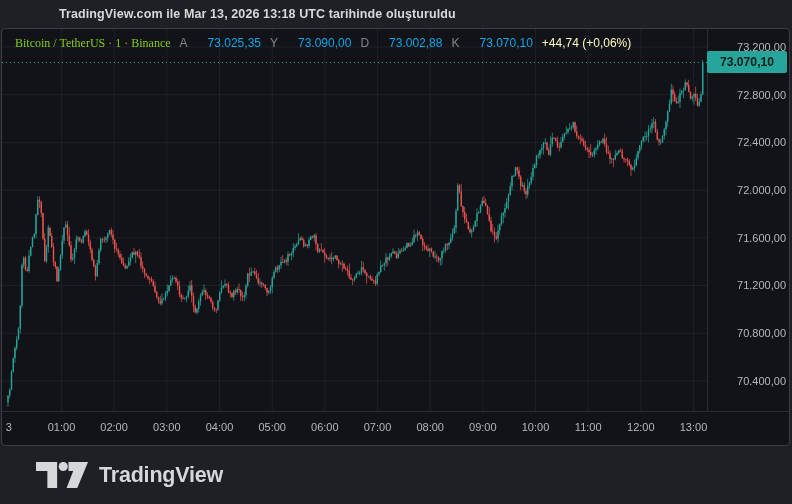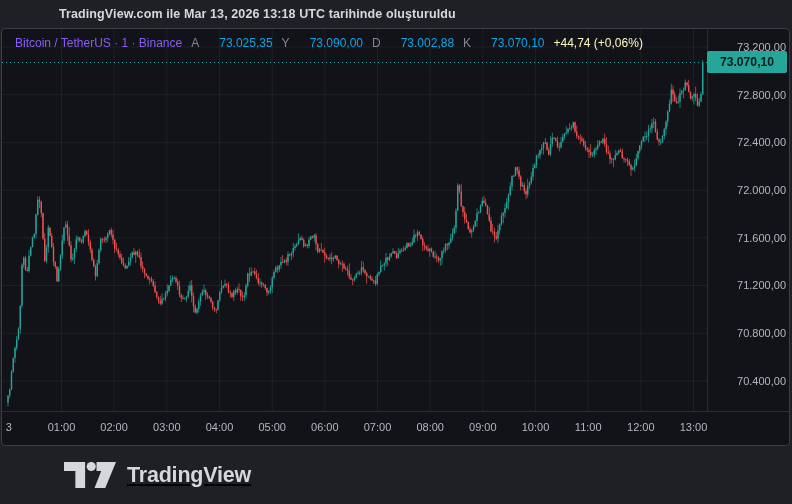--- a/index.html
+++ b/index.html
@@ -7,28 +7,28 @@
         font-family:"Liberation Sans",sans-serif;-webkit-font-smoothing:antialiased;}
   .attribution{position:absolute;left:0;top:0;width:792px;height:28px;background:#1e2025;
         display:flex;align-items:center;padding-left:13px;box-sizing:border-box;}
   .attribution span{color:#d7d8da;font-size:12.5px;font-weight:700;letter-spacing:.1px;margin-left:46px;}
   .widget{position:absolute;left:1px;top:28px;width:787px;height:416px;background:#121318;
         border:1px solid #3a3d45;border-radius:4px;}
   .widget svg{position:absolute;left:0;top:0;display:block;}
   svg text{font-family:"Liberation Sans",sans-serif;font-size:11px;fill:#b4b7bf;}
   .legend{position:absolute;left:13px;top:7px;display:flex;align-items:baseline;gap:9px;
         font-size:12px;white-space:nowrap;pointer-events:auto;}
-  .legend .sym{color:#8b5cf6;cursor:pointer;}
+  .legend .sym{color:#84cc16;cursor:pointer;font-family:Liberation Serif, serif;}
   .legend .pair .k{color:#83868f;}
   .legend .pair .v{color:#0ea5e9;margin-left:20px;}
   .legend .chg{color:#fef9c3;}
   .price-tag{position:absolute;right:2px;width:80px;height:22px;line-height:22px;border-radius:2px;
         background:#26a69a;color:#081e1b;font-size:12.2px;font-weight:700;text-align:center;}
   .footer{position:absolute;left:0;top:446px;width:792px;height:58px;background:#1e2025;
-        display:flex;align-items:center;padding-left:64px;box-sizing:border-box;text-decoration:underline;}
+        display:flex;align-items:center;padding-left:36px;box-sizing:border-box;}
   .brand{display:flex;align-items:center;gap:11px;text-decoration:none;cursor:pointer;}
   .brand span{color:#d5d7db;font-size:21.5px;font-weight:700;letter-spacing:-.2px;}
   .brand svg{display:block;}
 </style>
 </head>
 <body>
 
 <div class="page">
 
   <div class="attribution">

